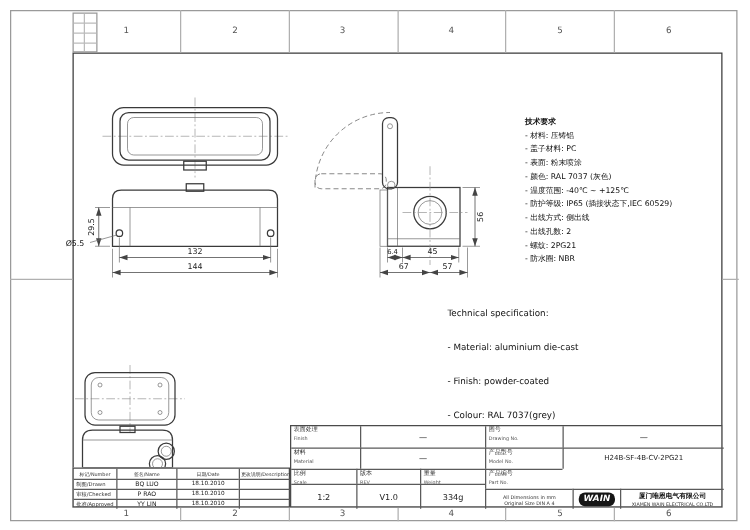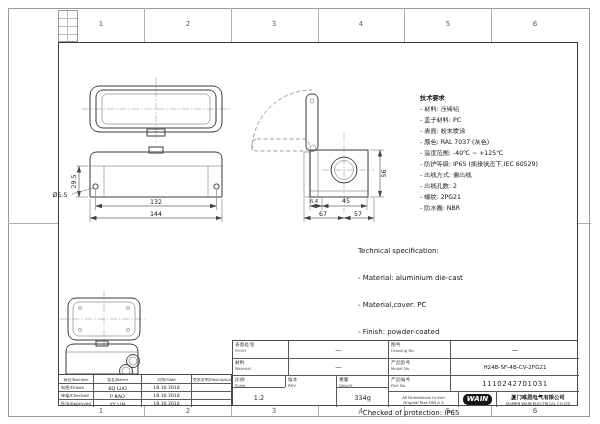--- a/index.html
+++ b/index.html
@@ -212,21 +212,20 @@
     <div class="spec-item">- 防护等级: IP65 (插接状态下,IEC 60529)</div>
     <div class="spec-item">- 出线方式: 侧出线</div>
     <div class="spec-item">- 出线孔数: 2</div>
     <div class="spec-item">- 螺纹: 2PG21</div>
     <div class="spec-item">- 防水圈: NBR</div>
   </div>
 
   <div class="specs-en">
     <div class="spec-title">Technical specification:</div>
     <div class="spec-item">- Material: aluminium die-cast</div>
-    <div class="spec-item">- Material,cover: PC</div>
     <div class="spec-item">- Finish: powder-coated</div>
     <div class="spec-item">- Colour: RAL 7037(grey)</div>
     <div class="spec-item">- Temperature range: -40℃ ~ +125℃</div>
     <div class="spec-item">- Checked of protection: IP65</div>
     
     
     
     
     
   </div>
@@ -273,39 +272,39 @@
     </div>
     <div class="tb lab" style="left:52px;top:34px;width:51px;height:12px">
       <span class="cn">版本</span>
       <span class="en">REV</span>
     </div>
     <div class="tb lab" style="left:103px;top:34px;width:52px;height:12px">
       <span class="cn">重量</span>
       <span class="en">Weight</span>
     </div>
     <div class="tb val first" style="left:0;top:46px;width:52px;height:20px">1:2</div>
+    <div class="tb val" style="left:52px;top:46px;width:51px;height:20px">V1.0</div>
     <div class="tb val" style="left:103px;top:46px;width:52px;height:20px">334g</div>
 
     <div class="tb lab trow" style="left:155px;top:0;width:62px;height:17px">
       <span class="cn">图号</span>
       <span class="en">Drawing No.</span>
     </div>
     <div class="tb val trow" style="left:217px;top:0;width:129px;height:17px">—</div>
 
     <div class="tb lab" style="left:155px;top:17px;width:62px;height:17px">
       <span class="cn">产品型号</span>
       <span class="en">Model No.</span>
     </div>
     <div class="tb val sm" style="left:217px;top:17px;width:129px;height:17px">H24B-SF-4B-CV-2PG21</div>
 
     <div class="tb lab" style="left:155px;top:34px;width:62px;height:16px">
       <span class="cn">产品编号</span>
       <span class="en">Part No.</span>
     </div>
-    <div class="tb val pn" style="left:217px;top:34px;width:129px;height:16px">1110242701031</div>
 
     <div class="tb note-cell" style="left:155px;top:50px;width:70px;height:16px">
       <div>All Dimensions in mm</div>
       <div>Original Size DIN A 4</div>
     </div>
     <div class="tb logo-cell" style="left:225px;top:50px;width:38px;height:16px">
       <div class="wain-logo">WAIN</div>
     </div>
     <div class="tb co-cell" style="left:263px;top:50px;width:83px;height:16px">
       <div class="co-cn">厦门唯恩电气有限公司</div>

